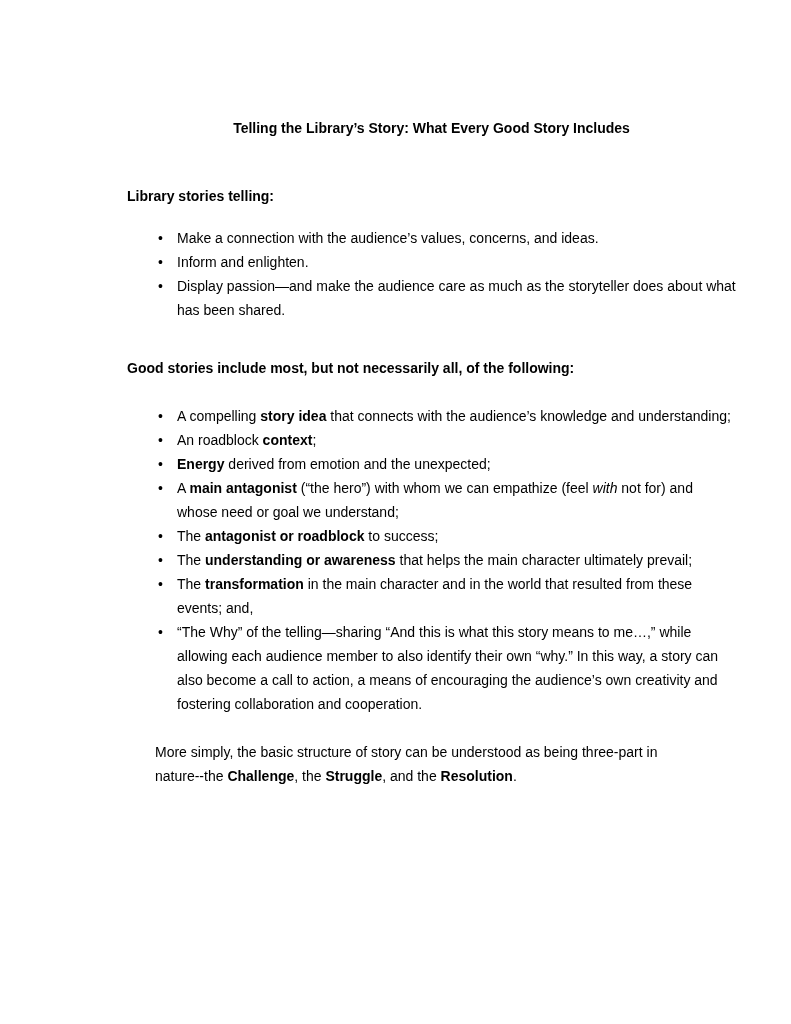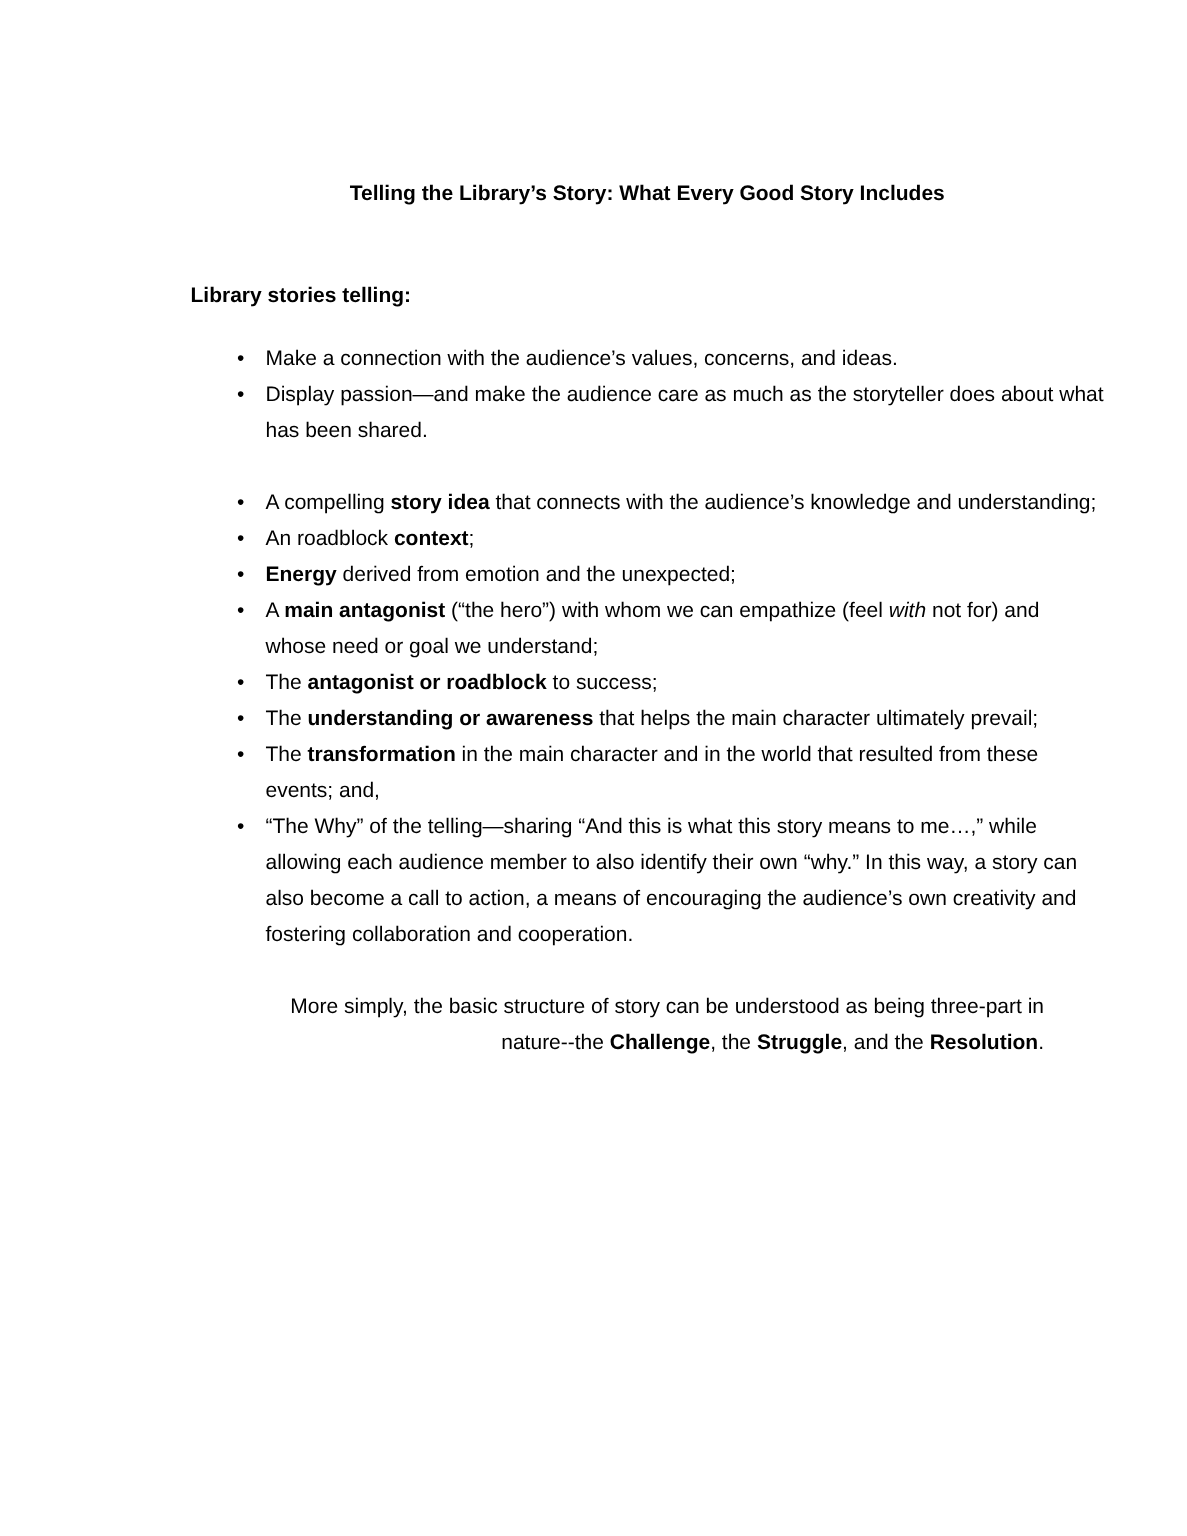--- a/index.html
+++ b/index.html
@@ -44,39 +44,40 @@
     position: relative;
   }
   ul.bullets li::before {
     content: "\2022";
     position: absolute;
     left: -19px;
     top: 0;
   }
   .closing {
     margin: 24px 40px 0 28px;
-    text-align: right;
   }
   .b { font-weight: 700; }
   .i { font-style: italic; }
 </style>
 </head>
 <body>
 
 <div class="page">
 
   <div class="doc-title">Telling the Library’s Story: What Every Good Story Includes</div>
 
   <div class="section-heading">Library stories telling:</div>
 
   <ul class="bullets">
       <li><span>Make a connection with the audience’s values, concerns, and ideas.</span></li>
+      <li><span>Inform and enlighten.</span></li>
       <li><span>Display passion—and make the audience care as much as the storyteller does about what has been shared.</span></li>
     </ul>
 
+  <div class="section-heading second">Good stories include most, but not necessarily all, of the following:</div>
 
   <ul class="bullets second">
       <li><span>A compelling </span><span class="b">story idea</span><span> that connects with the audience’s knowledge and understanding;</span></li>
       <li><span>An roadblock </span><span class="b">context</span><span>;</span></li>
       <li><span class="b">Energy</span><span> derived from emotion and the unexpected;</span></li>
       <li><span>A </span><span class="b">main antagonist</span><span> (“the hero”) with whom we can empathize (feel </span><span class="i">with</span><span> not for) and whose need or goal we understand;</span></li>
       <li><span>The </span><span class="b">antagonist or roadblock</span><span> to success;</span></li>
       <li><span>The </span><span class="b">understanding or awareness</span><span> that helps the main character ultimately prevail;</span></li>
       <li><span>The </span><span class="b">transformation</span><span> in the main character and in the world that resulted from these events; and,</span></li>
       <li><span>“The Why” of the telling—sharing “And this is what this story means to me…,” while allowing each audience member to also identify their own “why.” In this way, a story can also become a call to action, a means of encouraging the audience’s own creativity and fostering collaboration and cooperation.</span></li>

